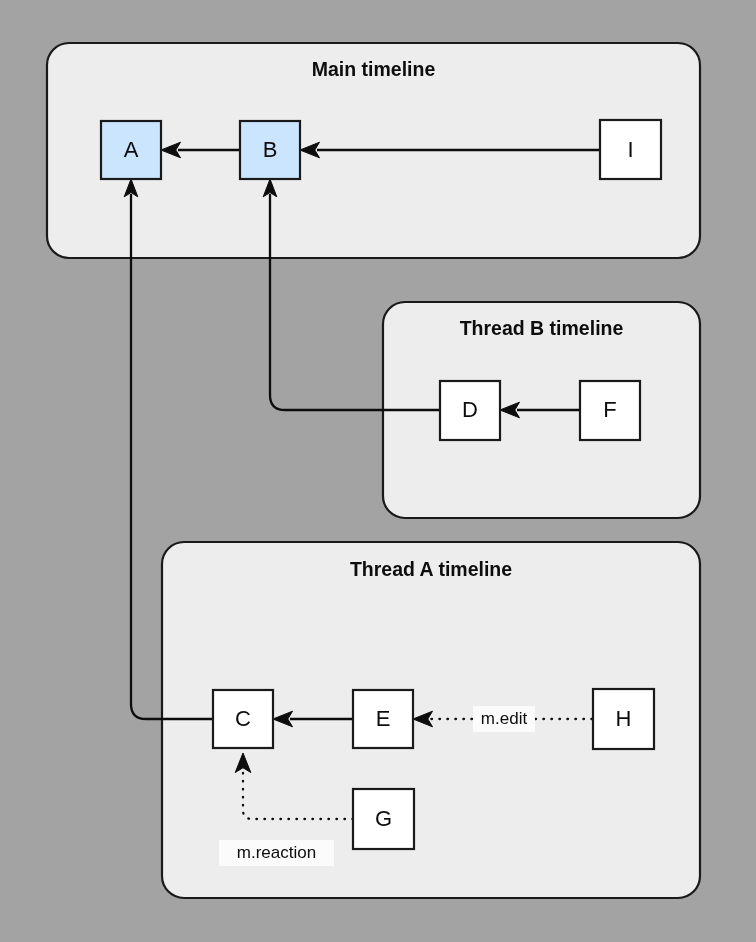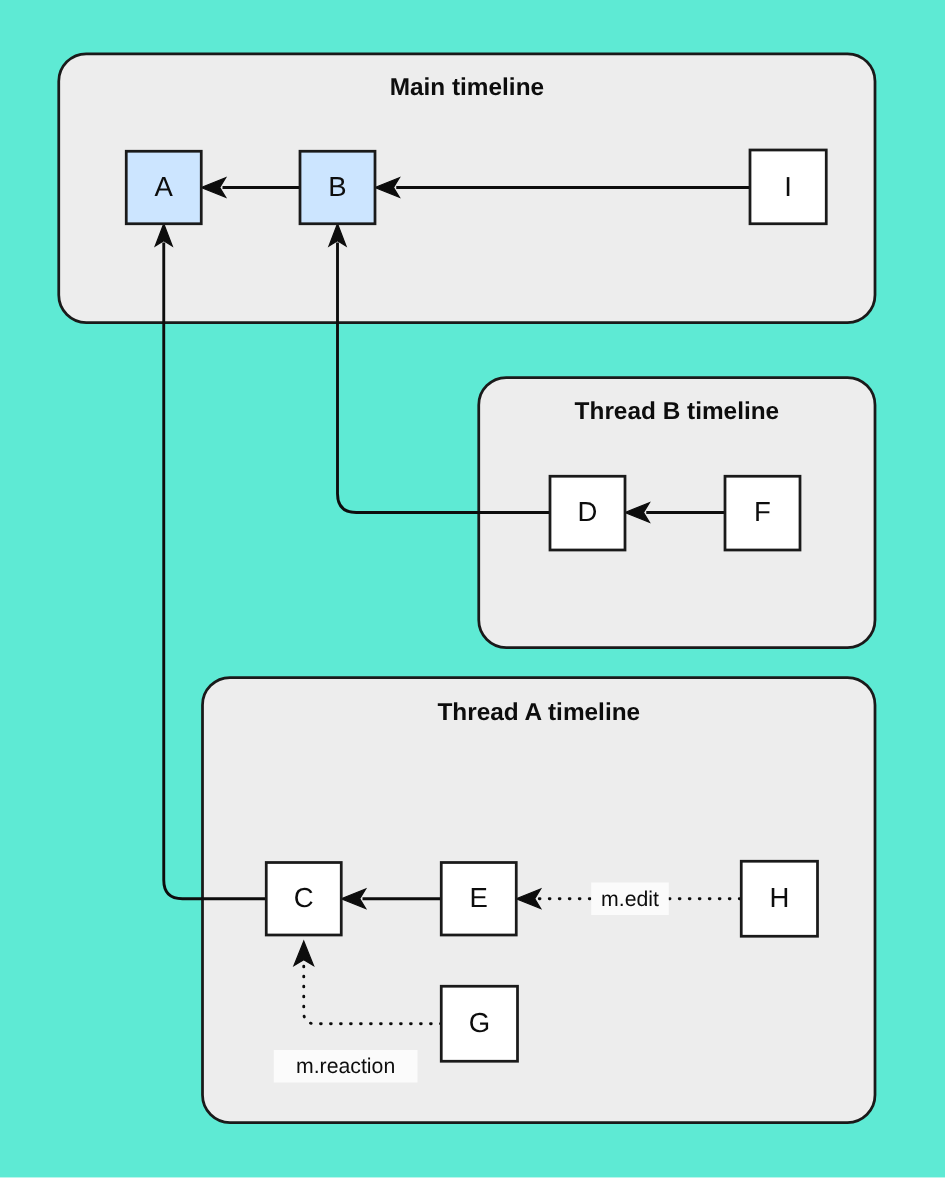--- a/index.html
+++ b/index.html
@@ -8,21 +8,21 @@
     padding: 0;
     background: #ffffff;
   }
   body {
     font-family: "Liberation Sans", sans-serif;
   }
   #diagram-root {
     position: relative;
     width: 756px;
     height: 942px;
-    background: #5eead4;
+    background: #a3a3a3;
     overflow: hidden;
   }
   #diagram-svg {
     position: absolute;
     left: 0;
     top: 0;
     width: 756px;
     height: 942px;
     display: block;
   }

